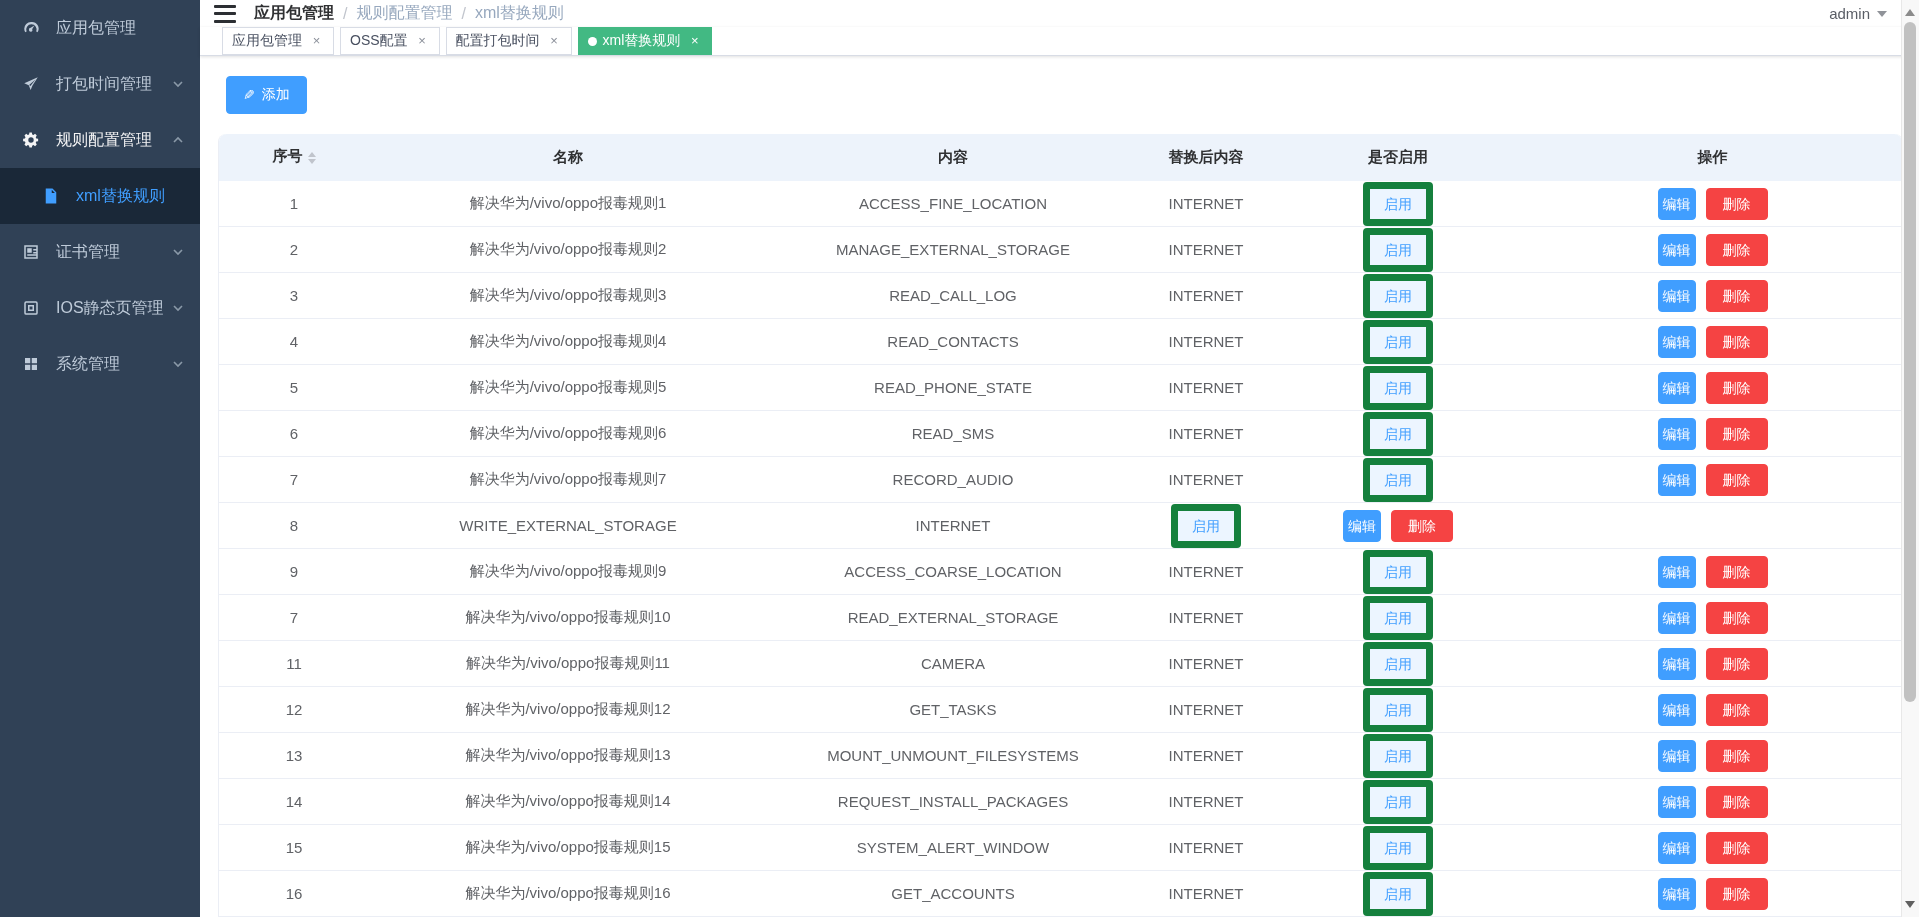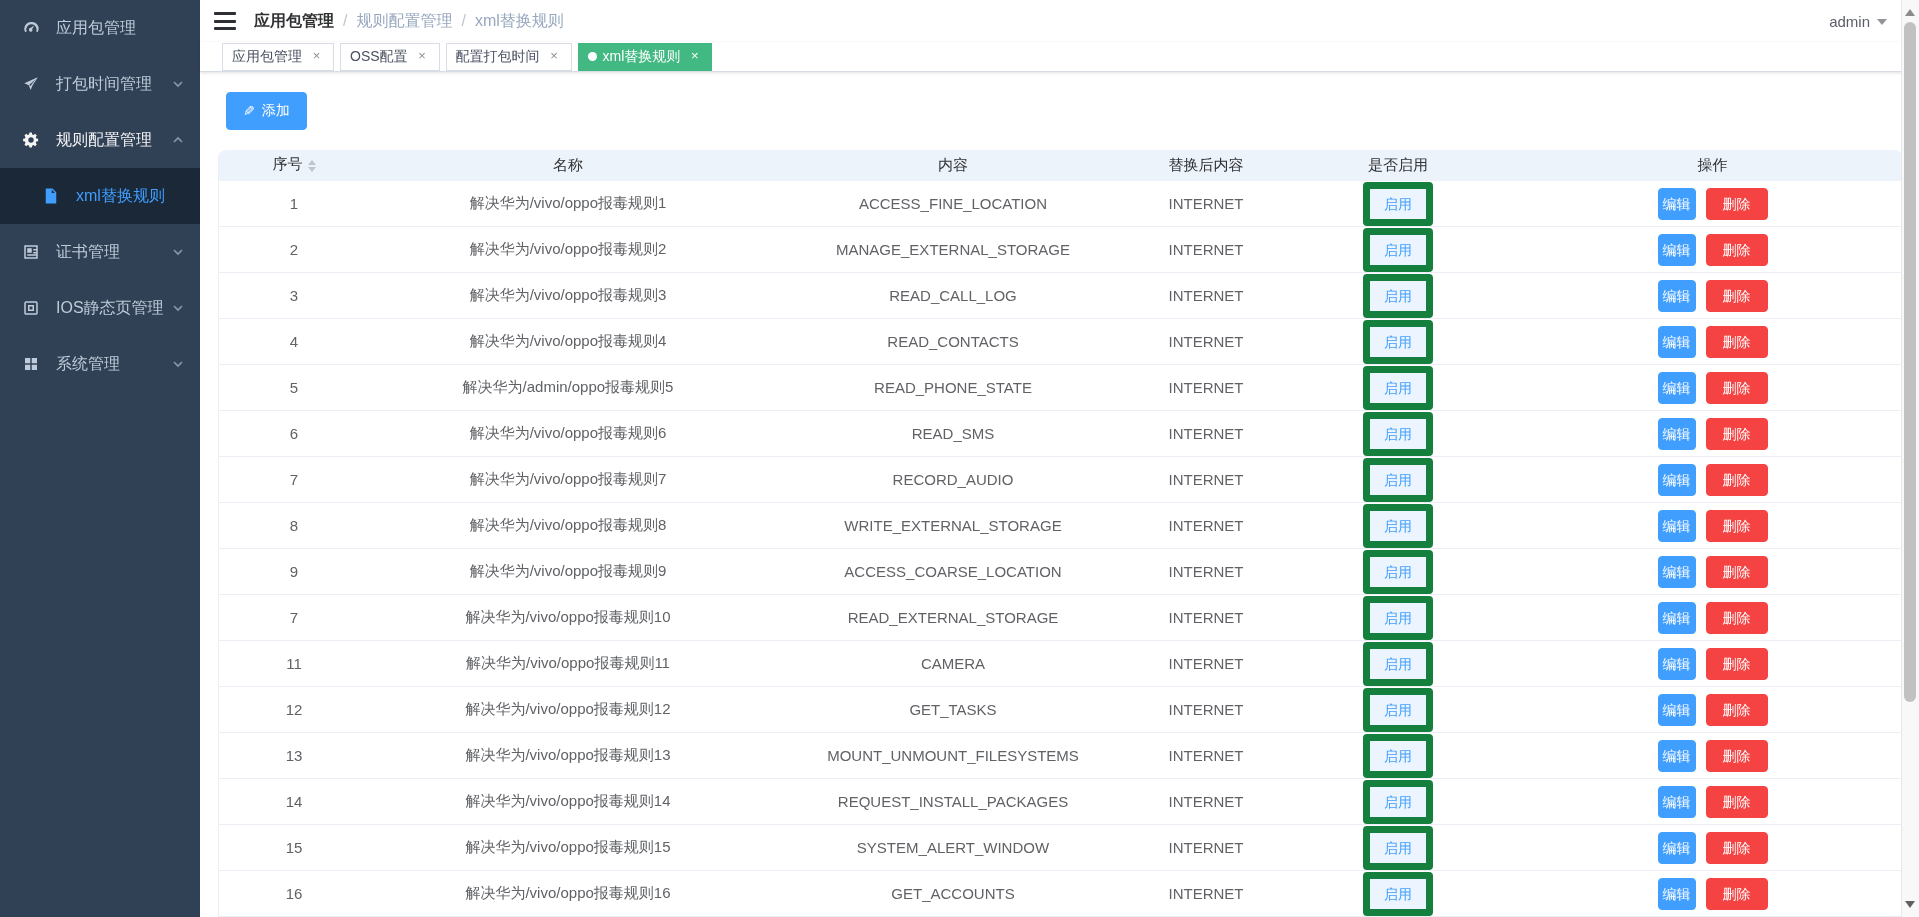--- a/index.html
+++ b/index.html
@@ -73,22 +73,22 @@
   .add-btn .pencil{font-size:14px;transform:scaleX(-1);display:inline-block;}
 
   
   .table{border-left:1px solid #ebeef5;border-right:1px solid #ebeef5;border-radius:8px 8px 0 0;}
   .thead,.tr{
     display:grid;
     grid-template-columns:150px 398px 372px 134px 250px 1fr;
     align-items:center;
   }
   .thead{
-    height:31px;background:#edf3fb;border-radius:8px 8px 0 0;
-    font-size:15px;font-weight:400;color:#303133;
+    height:47px;background:#edf3fb;border-radius:8px 8px 0 0;
+    font-size:15px;font-weight:700;color:#303133;
   }
   .th,.td{text-align:center;overflow:hidden;white-space:nowrap;}
   .tr{height:45px;border-bottom:1px solid #ebeef5;font-size:15px;color:#606266;background:#fff;}
   .sort-caret{display:inline-flex;flex-direction:column;vertical-align:middle;margin-left:5px;}
   .sort-caret i{display:block;width:0;height:0;border:4px solid transparent;}
   .sort-caret .up{border-bottom:5px solid #c0c4cc;margin-bottom:2px;}
   .sort-caret .down{border-top:5px solid #c0c4cc;}
 
   .btn{border-radius:4px;font-size:14px;cursor:pointer;font-family:inherit;line-height:1;}
   .btn-plain{background:#ecf5ff;border:7px solid #15803d;color:#409eff;padding:8px 14px;}
@@ -294,21 +294,21 @@
             <div class="tr">
               <div class="td">4</div>
               <div class="td">解决华为/vivo/oppo报毒规则4</div>
               <div class="td">READ_CONTACTS</div>
               <div class="td">INTERNET</div>
               <div class="td"><button class="btn btn-plain">启用</button></div>
               <div class="td"><button class="btn btn-primary">编辑</button><button class="btn btn-danger">删除</button></div>
             </div>
             <div class="tr">
               <div class="td">5</div>
-              <div class="td">解决华为/admin/oppo报毒规则5</div>
+              <div class="td">解决华为/vivo/oppo报毒规则5</div>
               <div class="td">READ_PHONE_STATE</div>
               <div class="td">INTERNET</div>
               <div class="td"><button class="btn btn-plain">启用</button></div>
               <div class="td"><button class="btn btn-primary">编辑</button><button class="btn btn-danger">删除</button></div>
             </div>
             <div class="tr">
               <div class="td">6</div>
               <div class="td">解决华为/vivo/oppo报毒规则6</div>
               <div class="td">READ_SMS</div>
               <div class="td">INTERNET</div>
@@ -318,21 +318,20 @@
             <div class="tr">
               <div class="td">7</div>
               <div class="td">解决华为/vivo/oppo报毒规则7</div>
               <div class="td">RECORD_AUDIO</div>
               <div class="td">INTERNET</div>
               <div class="td"><button class="btn btn-plain">启用</button></div>
               <div class="td"><button class="btn btn-primary">编辑</button><button class="btn btn-danger">删除</button></div>
             </div>
             <div class="tr">
               <div class="td">8</div>
-              <div class="td">解决华为/vivo/oppo报毒规则8</div>
               <div class="td">WRITE_EXTERNAL_STORAGE</div>
               <div class="td">INTERNET</div>
               <div class="td"><button class="btn btn-plain">启用</button></div>
               <div class="td"><button class="btn btn-primary">编辑</button><button class="btn btn-danger">删除</button></div>
             </div>
             <div class="tr">
               <div class="td">9</div>
               <div class="td">解决华为/vivo/oppo报毒规则9</div>
               <div class="td">ACCESS_COARSE_LOCATION</div>
               <div class="td">INTERNET</div>

